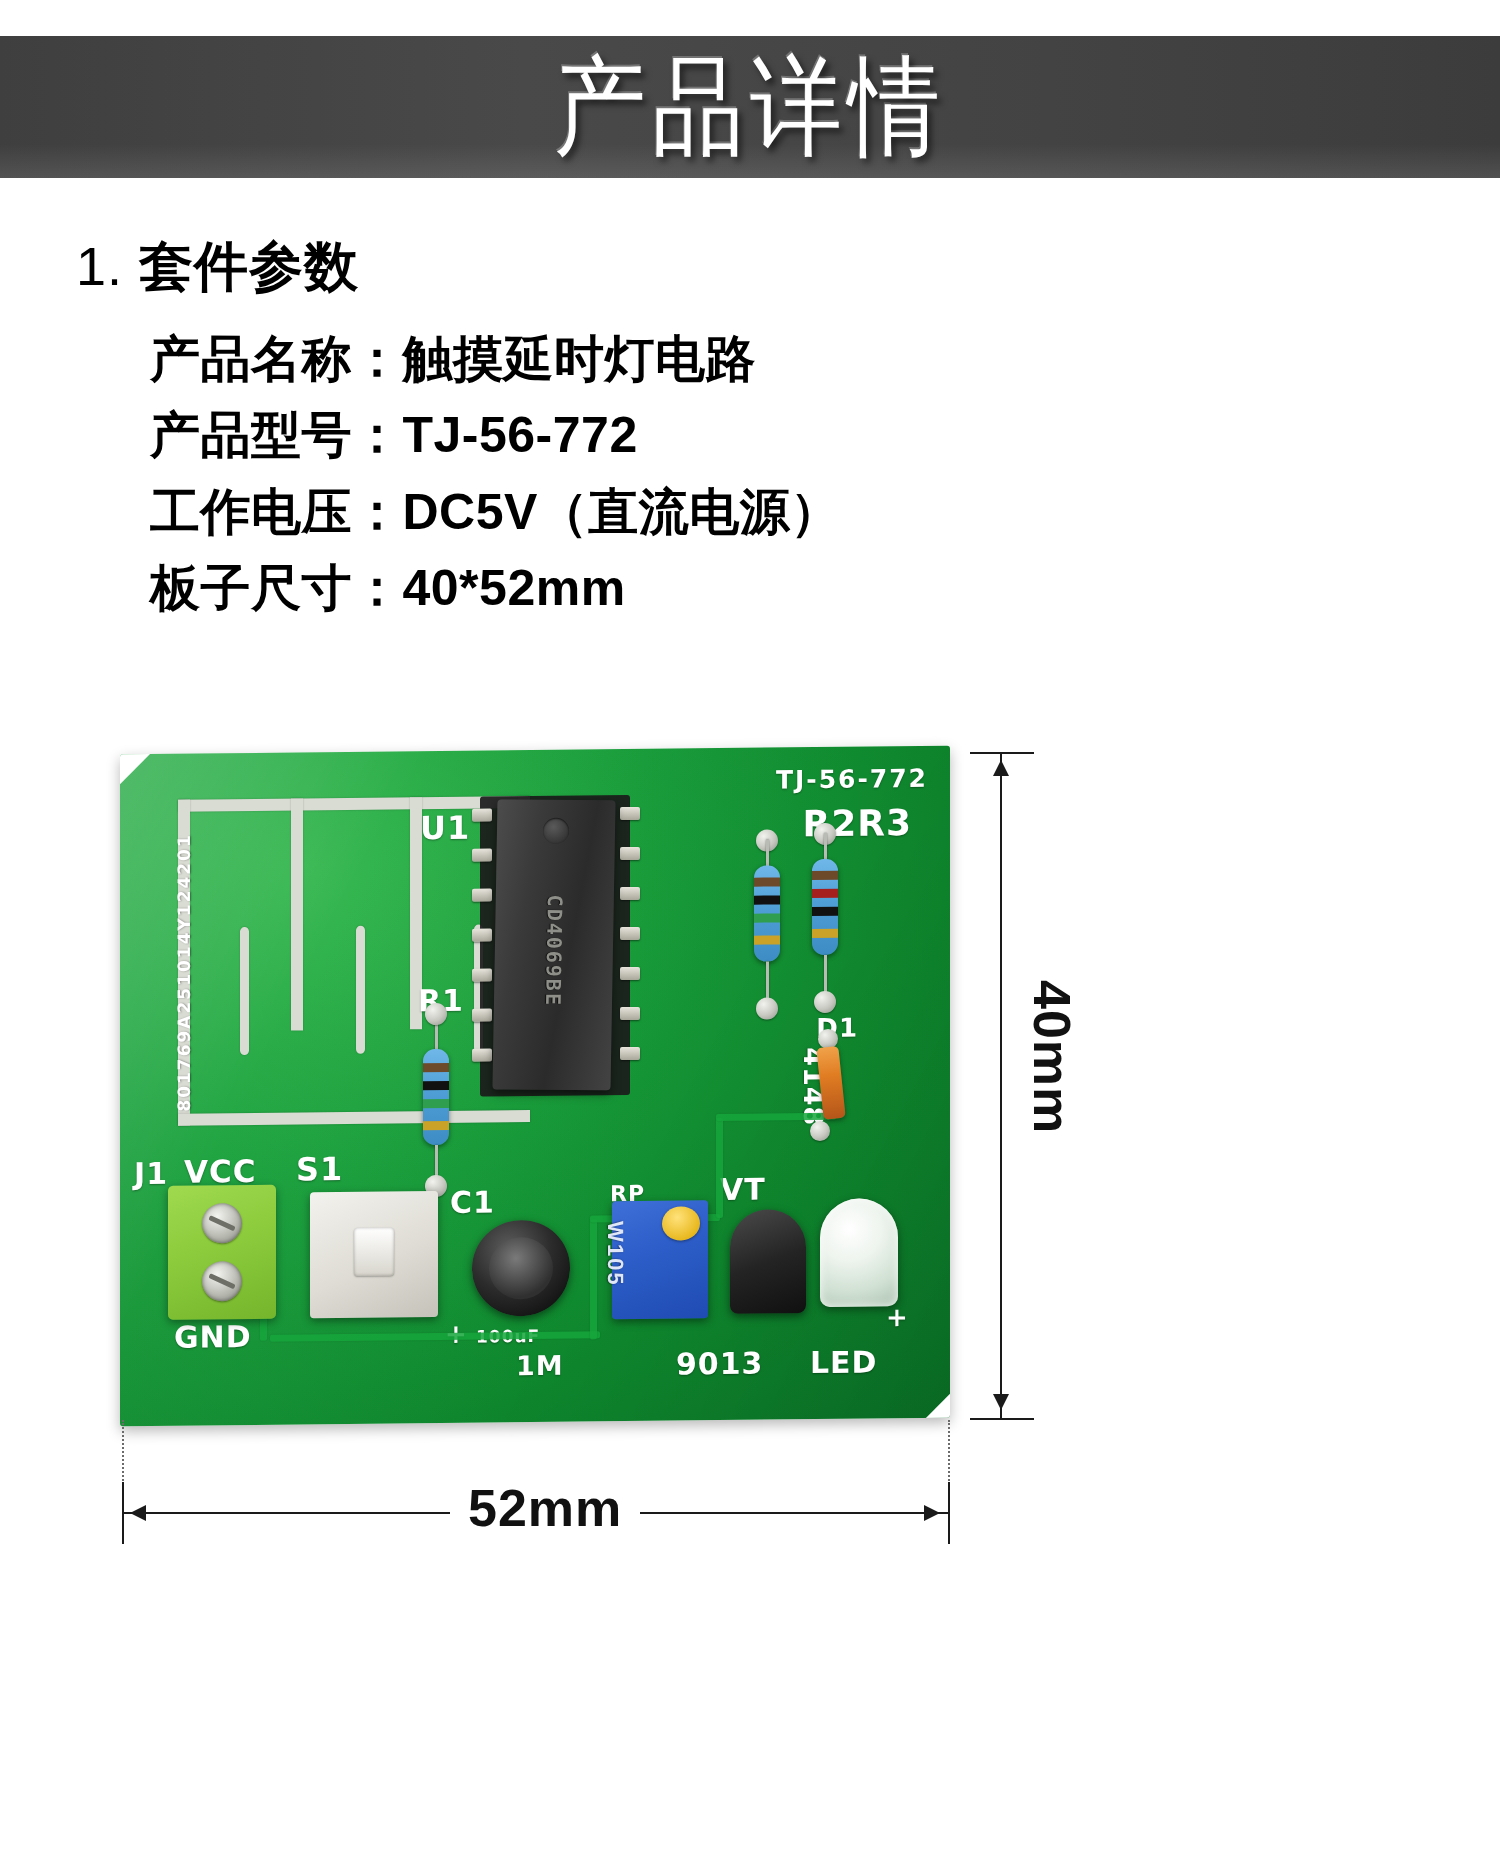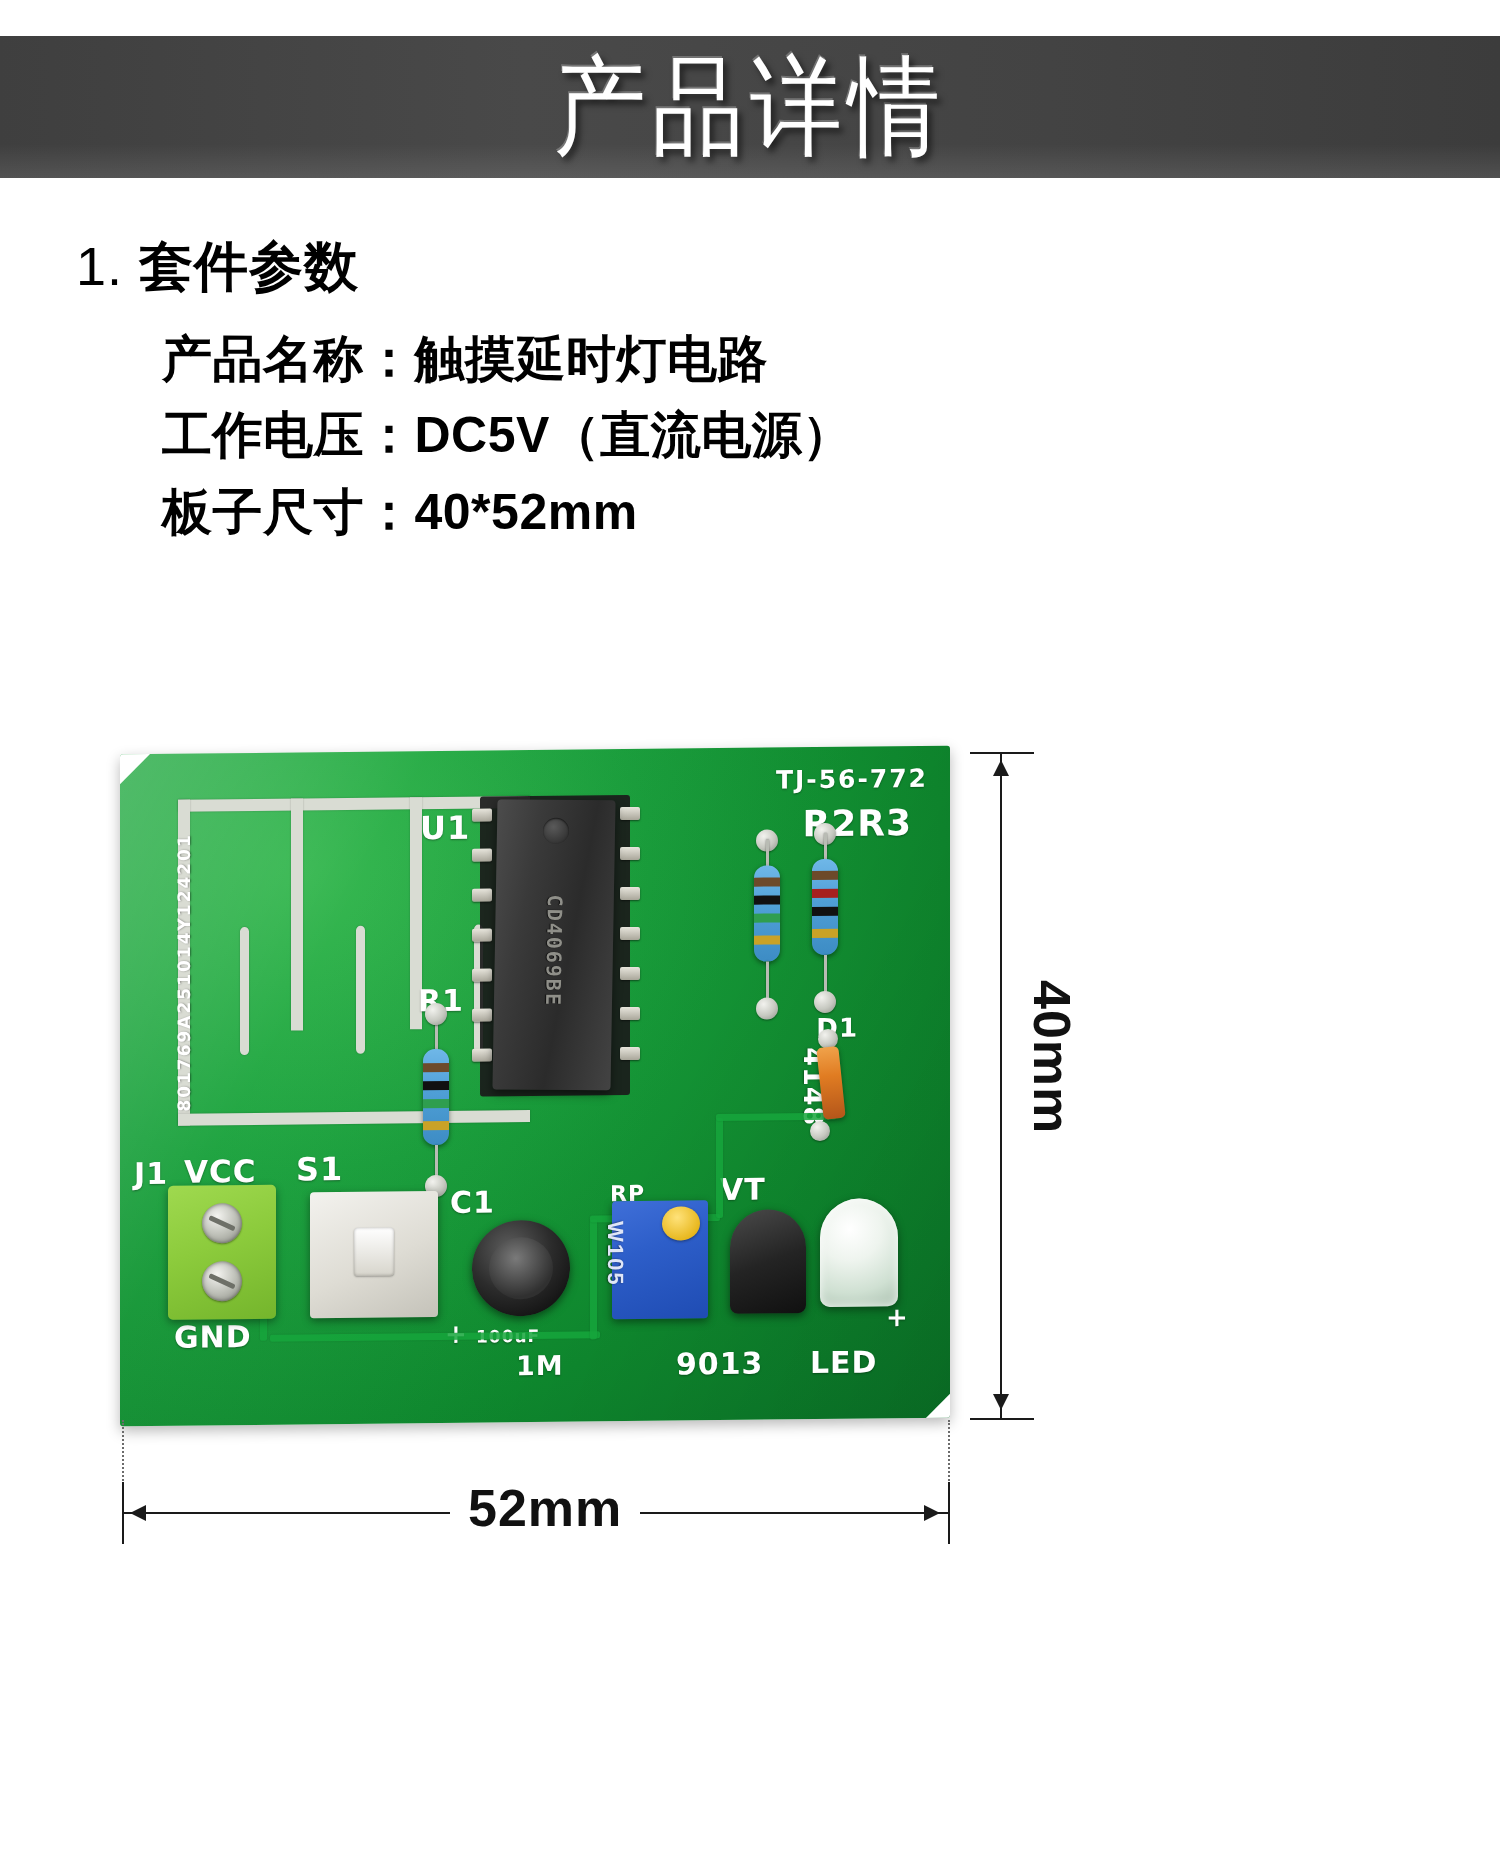--- a/index.html
+++ b/index.html
@@ -57,21 +57,21 @@
   }
   .spec-heading {
     font-size: 54px;
     line-height: 1.18;
     margin-left: 76px;
     font-weight: 600;
     letter-spacing: 1px;
   }
   .spec-heading .num { margin-right: 16px; font-weight: 500; }
   .spec-list {
-    margin: 22px 0 0 12px;
+    margin: 22px 0 0 0;
     padding: 0;
     list-style: none;
   }
   .spec-list li {
     font-size: 50px;
     line-height: 1.53;
     margin-left: 150px;
     font-weight: 600;
     letter-spacing: 0.5px;
     white-space: nowrap;
@@ -338,20 +338,23 @@
   <div class="banner-title">产品详情</div>
 </div>
 
 <div class="spec">
   <div class="spec-heading">
     <span class="num">1.</span><span>套件参数</span>
   </div>
   <ul class="spec-list">
     <li>
       <span class="label">产品名称：</span><span class="value">触摸延时灯电路</span>
+    </li>
+    <li>
+      <span class="label">产品型号：</span><span class="value">TJ-56-772</span>
     </li>
     <li>
       <span class="label">工作电压：</span><span class="value">DC5V（直流电源）</span>
     </li>
     <li>
       <span class="label">板子尺寸：</span><span class="value">40*52mm</span>
     </li>
   </ul>
 </div>
 

